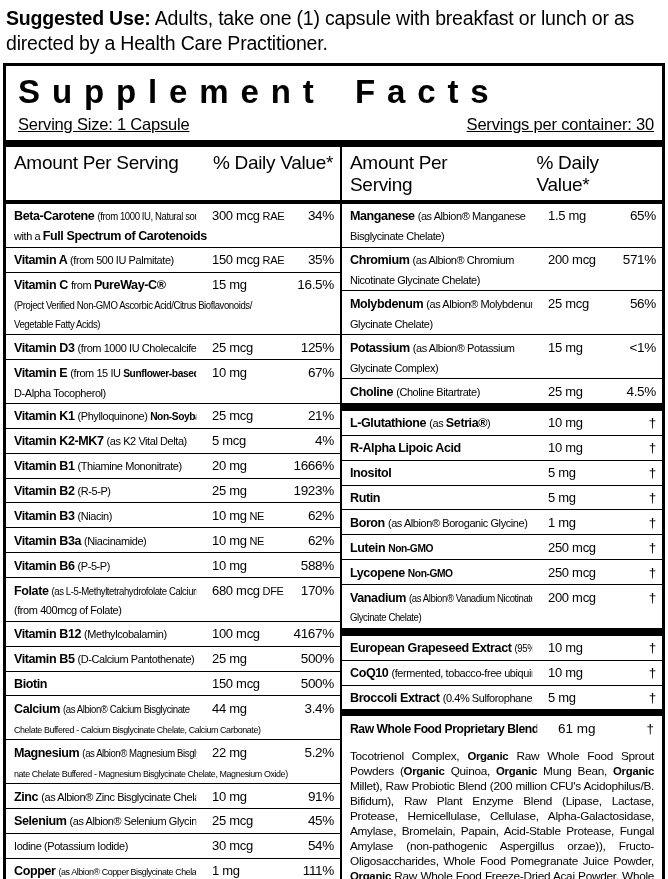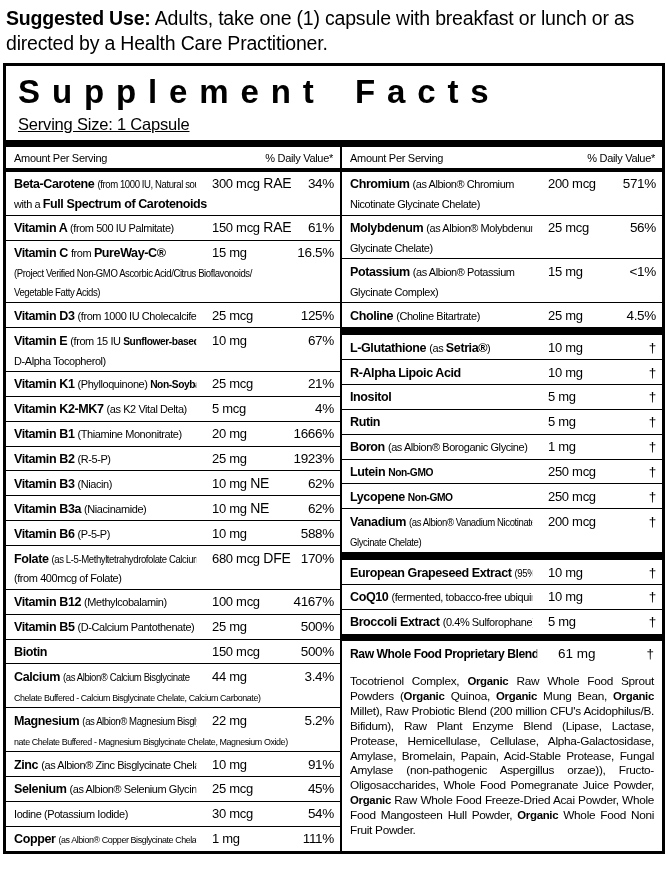--- a/index.html
+++ b/index.html
@@ -40,21 +40,21 @@
     padding: 4px 8px 6px 12px;
     text-decoration: underline;
   }
   .bar { background: #000; }
   .bar-thick { height: 7px; }
   .bar-med { height: 4px; }
 
   .header-row, .columns { display: grid; grid-template-columns: 334px 1fr; }
   .header-cell {
     display: flex; justify-content: space-between;
-    font-size: 11px; letter-spacing: -0.3px;
+    font-size: 19px; letter-spacing: -0.3px;
     padding: 5px 7px 4px 8px;
     gap: 24px;
   }
   .v-divide { border-left: 2.5px solid #000; }
 
   .rows .row:first-child { border-top: none; }
   .row {
     display: grid;
     grid-template-columns: 1fr 72px 48px;
     column-gap: 2px;
@@ -69,21 +69,21 @@
     white-space: nowrap; overflow: hidden;
     letter-spacing: -0.45px;
     transform: scaleX(0.93); transform-origin: left center;
   }
   .c-b  { font-weight: bold; font-size: 13.5px; }
   .c-r  { font-size: 11.8px; }
   .c-s  { font-size: 10.3px; }
   .c-xs { font-size: 9.6px; }
   .c-bs { font-weight: bold; font-size: 11px; }
   .cell-amt { font-size: 13px; white-space: nowrap; letter-spacing: -0.3px; }
-  .amt-sm { font-size: 14px; }
+  .amt-sm { font-size: 11px; }
   .cell-dv { font-size: 13.5px; text-align: right; letter-spacing: -0.3px; }
   .cont {
     grid-column: 1 / -1;
     white-space: nowrap; overflow: hidden;
     letter-spacing: -0.45px;
     transform: scaleX(0.93); transform-origin: left center;
     line-height: 1.12;
     padding-top: 1px;
   }
 
@@ -112,20 +112,21 @@
 
 <div class="suggested">
   <span class="lead">Suggested Use:</span><span> Adults, take one (1) capsule with breakfast or lunch or as directed by a Health Care Practitioner.</span>
 </div>
 
 <div class="panel">
   <div class="sf-title">Supplement Facts</div>
 
   <div class="serving-row">
     <span>Serving Size: 1 Capsule</span>
+    <span>Servings per container: 30</span>
   </div>
 
   <div class="bar bar-thick"></div>
 
   <div class="header-row">
     <div class="header-cell">
       <span>Amount Per Serving</span>
       <span>% Daily Value*</span>
     </div>
     <div class="header-cell v-divide">
@@ -140,21 +141,21 @@
     <div class="col rows" id="left-col">
         <div class="row">
           <div class="cell-name"><span class="c-b">Beta-Carotene </span><span class="c-s">(from 1000 IU, Natural source)</span></div>
           <div class="cell-amt">300 mcg<span class="amt-sm"> RAE</span></div>
           <div class="cell-dv">34%</div>
           <div class="cont"><span class="c-r">with a </span><span class="c-b">Full Spectrum of Carotenoids</span></div>
         </div>
         <div class="row">
           <div class="cell-name"><span class="c-b">Vitamin A </span><span class="c-r">(from 500 IU Palmitate)</span></div>
           <div class="cell-amt">150 mcg<span class="amt-sm"> RAE</span></div>
-          <div class="cell-dv">61%</div>
+          <div class="cell-dv">35%</div>
         </div>
         <div class="row">
           <div class="cell-name"><span class="c-b">Vitamin C </span><span class="c-r">from </span><span class="c-b">PureWay-C®</span></div>
           <div class="cell-amt">15 mg</div>
           <div class="cell-dv">16.5%</div>
           <div class="cont"><span class="c-s">(Project Verified Non-GMO Ascorbic Acid/Citrus Bioflavonoids/</span></div>
           <div class="cont"><span class="c-s">Vegetable Fatty Acids)</span></div>
         </div>
         <div class="row">
           <div class="cell-name"><span class="c-b">Vitamin D3 </span><span class="c-r">(from 1000 IU Cholecalciferol)</span></div>
@@ -252,20 +253,26 @@
         </div>
         <div class="row">
           <div class="cell-name"><span class="c-b">Copper </span><span class="c-xs">(as Albion® Copper Bisglycinate Chelate)</span></div>
           <div class="cell-amt">1 mg</div>
           <div class="cell-dv">111%</div>
         </div>
       </div>
     <div class="col col-right v-divide">
       <div class="rows" id="right-rows">
           <div class="row">
+            <div class="cell-name"><span class="c-b">Manganese </span><span class="c-r">(as Albion® Manganese</span></div>
+            <div class="cell-amt">1.5 mg</div>
+            <div class="cell-dv">65%</div>
+            <div class="cont"><span class="c-r">Bisglycinate Chelate)</span></div>
+          </div>
+          <div class="row">
             <div class="cell-name"><span class="c-b">Chromium </span><span class="c-r">(as Albion® Chromium</span></div>
             <div class="cell-amt">200 mcg</div>
             <div class="cell-dv">571%</div>
             <div class="cont"><span class="c-r">Nicotinate Glycinate Chelate)</span></div>
           </div>
           <div class="row">
             <div class="cell-name"><span class="c-b">Molybdenum </span><span class="c-r">(as Albion® Molybdenum</span></div>
             <div class="cell-amt">25 mcg</div>
             <div class="cell-dv">56%</div>
             <div class="cont"><span class="c-r">Glycinate Chelate)</span></div>

